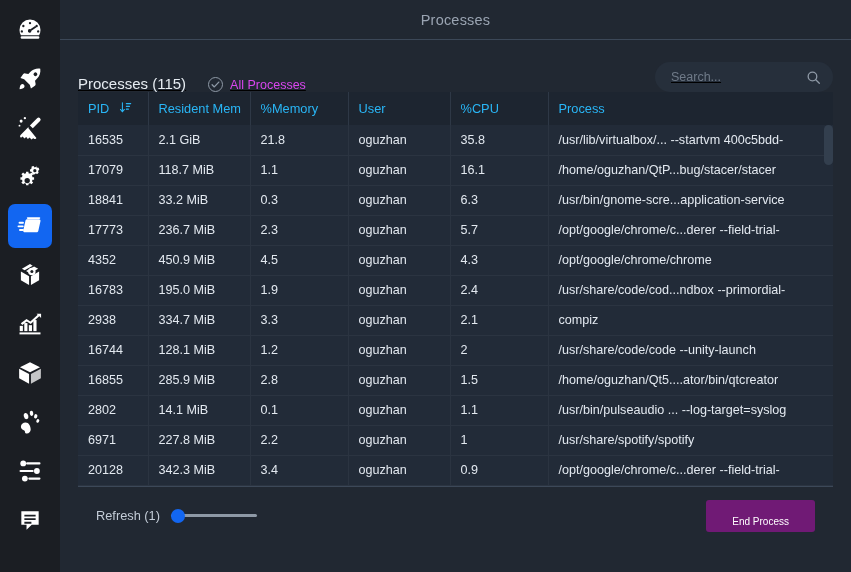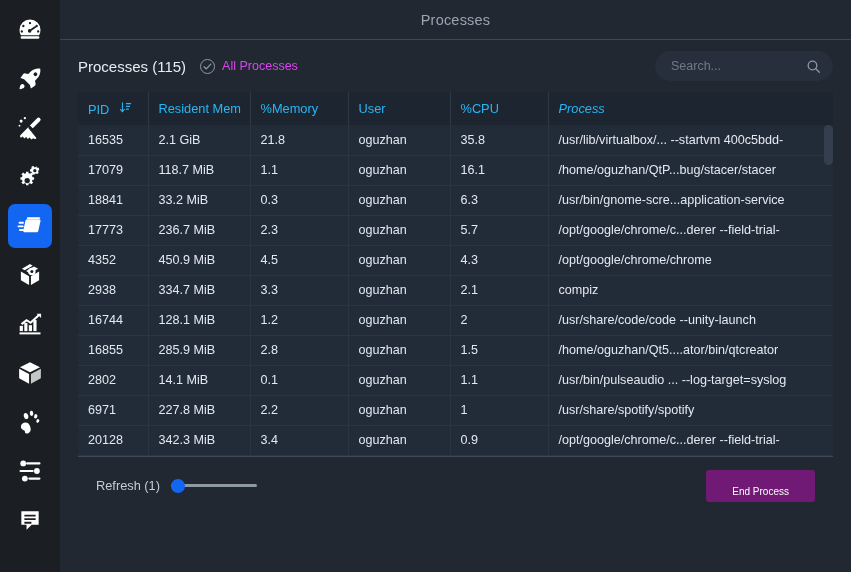--- a/index.html
+++ b/index.html
@@ -69,22 +69,23 @@
     display: flex;
     flex-direction: column;
     position: relative;
   }
 
   
   #toolbar {
     height: 52px;
     flex: 0 0 52px;
     display: flex;
-    align-items: center;
-    gap: 14px;
+    align-items: flex-end;
+    gap: 22px;
+    text-decoration: underline;
   }
   #proc-count {
     color: #e6ecf2;
     font-size: 15px;
     font-weight: 400;
   }
   .checkrow {
     display: flex;
     align-items: center;
     gap: 7px;
@@ -139,22 +140,22 @@
     color: #29b6f6;
     font-size: 12.8px;
     font-weight: 400;
     text-align: left;
     height: 33px;
     padding: 0 10px;
     border-right: 1px solid #2e3846;
     white-space: nowrap;
     overflow: hidden;
   }
-  thead th:last-child { border-right: none; font-style: italic; }
-  thead th .th-inner { display: flex; align-items: flex-end; gap: 10px; }
+  thead th:last-child { border-right: none; }
+  thead th .th-inner { display: flex; align-items: center; gap: 10px; }
   tbody td {
     background: #222b38;
     color: #e3e9f0;
     font-size: 12.6px;
     height: 30px;
     padding: 0 10px;
     border-right: 1px solid #2b3441;
     border-bottom: 1px solid #2b3441;
     white-space: nowrap;
     overflow: hidden;
@@ -455,20 +456,28 @@
               </tr>
               <tr>
                 <td>4352</td>
                 <td>450.9 MiB</td>
                 <td>4.5</td>
                 <td>oguzhan</td>
                 <td>4.3</td>
                 <td>/opt/google/chrome/chrome</td>
               </tr>
               <tr>
+                <td>16783</td>
+                <td>195.0 MiB</td>
+                <td>1.9</td>
+                <td>oguzhan</td>
+                <td>2.4</td>
+                <td>/usr/share/code/cod...ndbox --primordial-</td>
+              </tr>
+              <tr>
                 <td>2938</td>
                 <td>334.7 MiB</td>
                 <td>3.3</td>
                 <td>oguzhan</td>
                 <td>2.1</td>
                 <td>compiz</td>
               </tr>
               <tr>
                 <td>16744</td>
                 <td>128.1 MiB</td>

